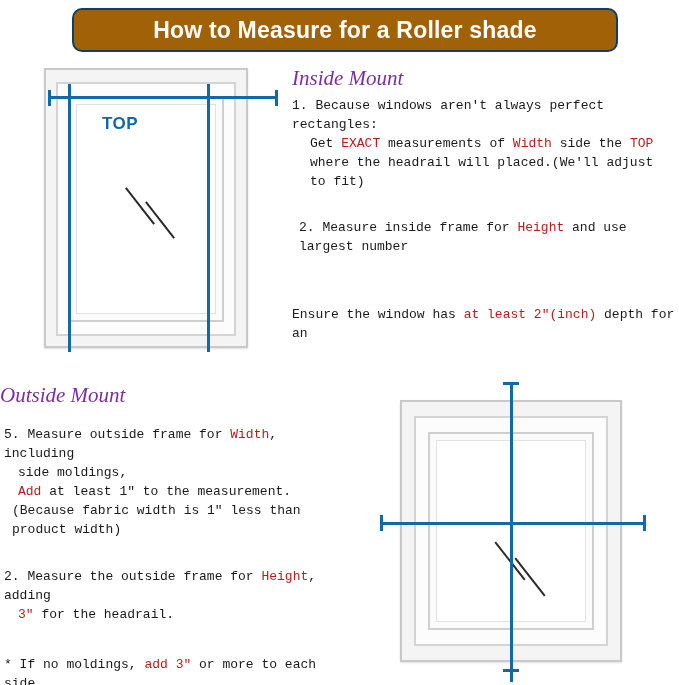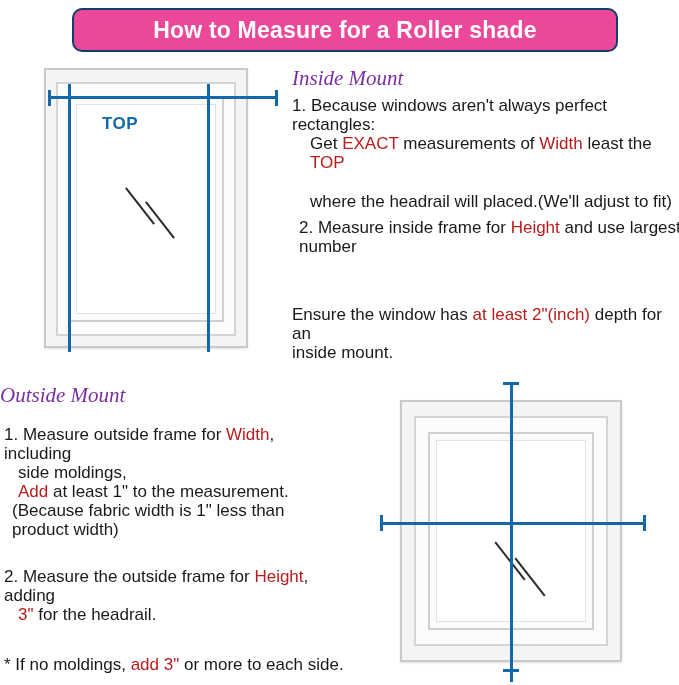--- a/index.html
+++ b/index.html
@@ -16,21 +16,21 @@
     position: relative;
   }
 
   
   .title-banner {
     position: absolute;
     left: 72px;
     top: 8px;
     width: 546px;
     height: 44px;
-    background: #ec4899;
+    background: #a16207;
     border: 2px solid #0d3f69;
     border-radius: 10px;
     display: flex;
     align-items: center;
     justify-content: center;
     box-sizing: border-box;
   }
   .title-banner .title-text {
     color: #ffffff;
     font-size: 23px;
@@ -47,29 +47,30 @@
     font-style: italic;
     font-family: "Liberation Serif", serif;
     white-space: nowrap;
   }
   #inside-heading { left: 292px; top: 66px; }
   #outside-heading { left: 0; top: 383px; }
 
   
   .para {
     position: absolute;
-    font-size: 17px;
+    font-size: 13px;
     line-height: 19px;
     color: #1a1a1a;
+    font-family: Liberation Mono, monospace;
   }
   .para .hl { color: #b91c1c; }
 
   #inside-p1 { left: 292px; top: 96px; width: 384px; }
   #inside-p1 .l2 { padding-left: 18px; }
-  #inside-p1 .l3 { padding-left: 18px; margin-top: 20px; }
+  #inside-p1 .l3 { padding-left: 18px; }
   #inside-p2 { left: 292px; top: 218px; width: 384px; margin-left: 7px; }
   #inside-p3 { left: 292px; top: 305px; width: 384px; }
 
   #outside-p1 { left: 4px; top: 425px; width: 330px; }
   #outside-p1 .l2 { padding-left: 14px; }
   #outside-p1 .l3 { padding-left: 14px; }
   #outside-p1 .l4 { padding-left: 8px; }
   #outside-p2 { left: 4px; top: 567px; width: 330px; }
   #outside-p2 .l2 { padding-left: 14px; }
   #outside-note { left: 4px; top: 655px; width: 340px; }
@@ -174,37 +175,36 @@
   <div class="meas-line meas-v" style="left:58px; top:24px; height:268px;"></div>
   <div class="meas-line meas-v" style="left:197px; top:24px; height:268px;"></div>
 
   <div class="top-label" style="left:92px; top:54px;">TOP</div>
 </div>
 
 <div class="section-heading" id="inside-heading">Inside Mount</div>
 
 <div class="para" id="inside-p1">
   <div class="l1">1. Because windows aren't always perfect rectangles:</div>
-  <div class="l2"><span>Get </span><span class="hl">EXACT</span><span> measurements of </span><span class="hl">Width</span><span> least the </span><span class="hl">TOP</span></div>
+  <div class="l2"><span>Get </span><span class="hl">EXACT</span><span> measurements of </span><span class="hl">Width</span><span> side the </span><span class="hl">TOP</span></div>
   <div class="l3">where the headrail will placed.(We'll adjust to fit)</div>
 </div>
 
 <div class="para" id="inside-p2">
   <div class="l1"><span>2. Measure inside frame for </span><span class="hl">Height</span><span> and use largest number</span></div>
 </div>
 
 <div class="para" id="inside-p3">
   <div class="l1"><span>Ensure the window has </span><span class="hl">at least 2"(inch)</span><span> depth for an</span></div>
-  <div class="l2">inside mount.</div>
 </div>
 
 <div class="section-heading" id="outside-heading">Outside Mount</div>
 
 <div class="para" id="outside-p1">
-  <div class="l1"><span>1. Measure outside frame for </span><span class="hl">Width</span><span>, including</span></div>
+  <div class="l1"><span>5. Measure outside frame for </span><span class="hl">Width</span><span>, including</span></div>
   <div class="l2">side moldings,</div>
   <div class="l3"><span class="hl">Add</span><span> at least 1" to the measurement.</span></div>
   <div class="l4">(Because fabric width is 1" less than product width)</div>
 </div>
 
 <div class="para" id="outside-p2">
   <div class="l1"><span>2. Measure the outside frame for </span><span class="hl">Height</span><span>, adding</span></div>
   <div class="l2"><span class="hl">3"</span><span> for the headrail.</span></div>
 </div>
 

